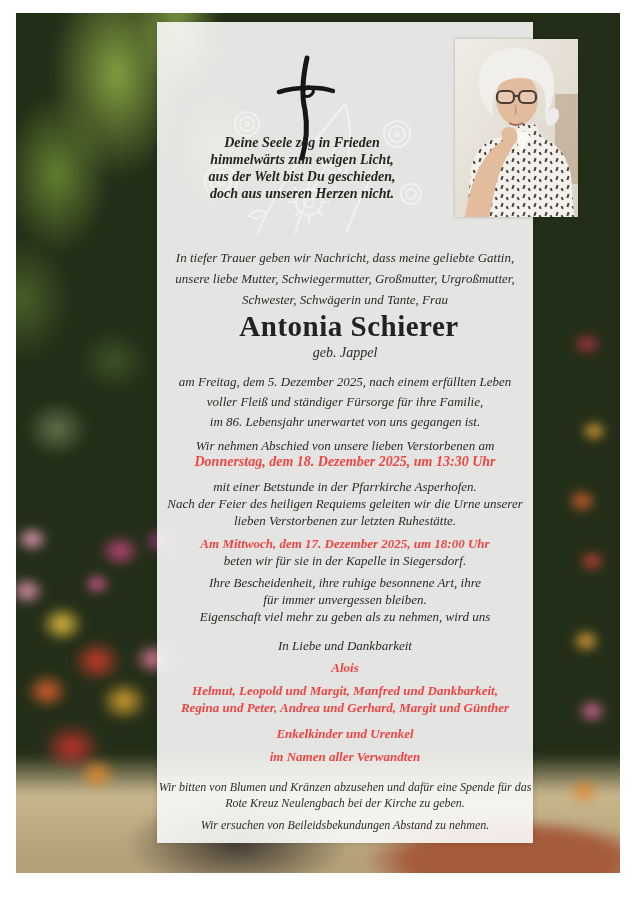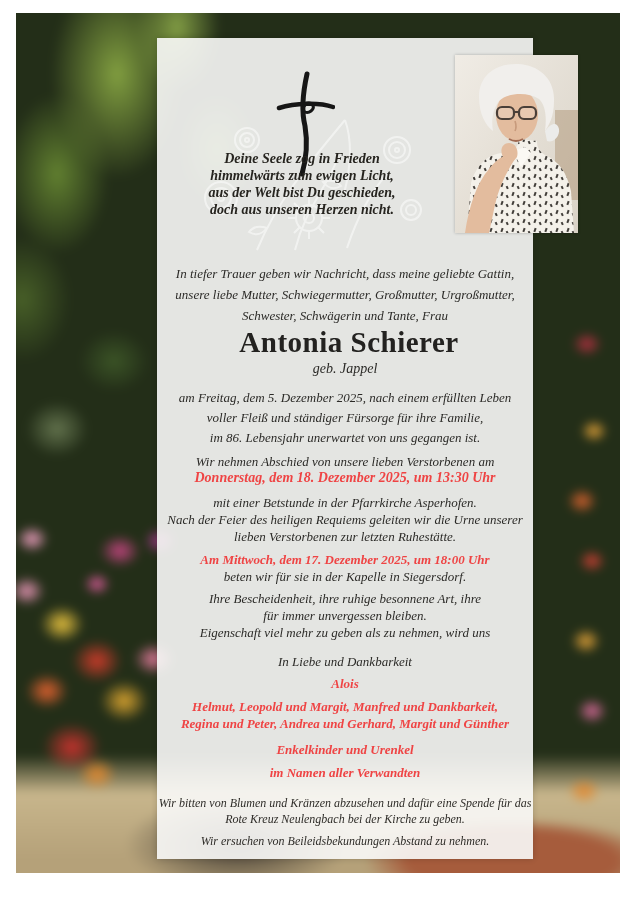--- a/index.html
+++ b/index.html
@@ -52,21 +52,21 @@
       radial-gradient(22px 19px at 590px 712px, #d86a9a, rgba(216,106,154,0) 70%),
       radial-gradient(24px 19px at 582px 792px, #e2892f, rgba(226,137,47,0) 70%),
       
       radial-gradient(150px 65px at 235px 845px, rgba(52,47,42,.9), rgba(52,47,42,0) 75%),
       radial-gradient(190px 55px at 510px 862px, #a65c3c 55%, rgba(166,92,60,0) 78%),
       linear-gradient(to bottom, rgba(200,182,140,0) 755px, #c8b68c 795px, #b5a179 860px);
   }
 
   
   .panel{
-    position:absolute;left:141px;top:25px;width:376px;height:821px;
+    position:absolute;left:141px;top:9px;width:376px;height:821px;
     background:rgba(250,250,248,0.9);
     box-shadow:0 0 6px rgba(0,0,0,0.18);
   }
   .ornament{position:absolute;left:40px;top:60px;opacity:.5;}
   .cross{position:absolute;left:118px;top:32px;}
 
   .poem{
     position:absolute;left:0;top:112px;width:290px;text-align:center;
     font-style:italic;font-weight:bold;font-size:14px;line-height:17px;color:#26241f;
   }

